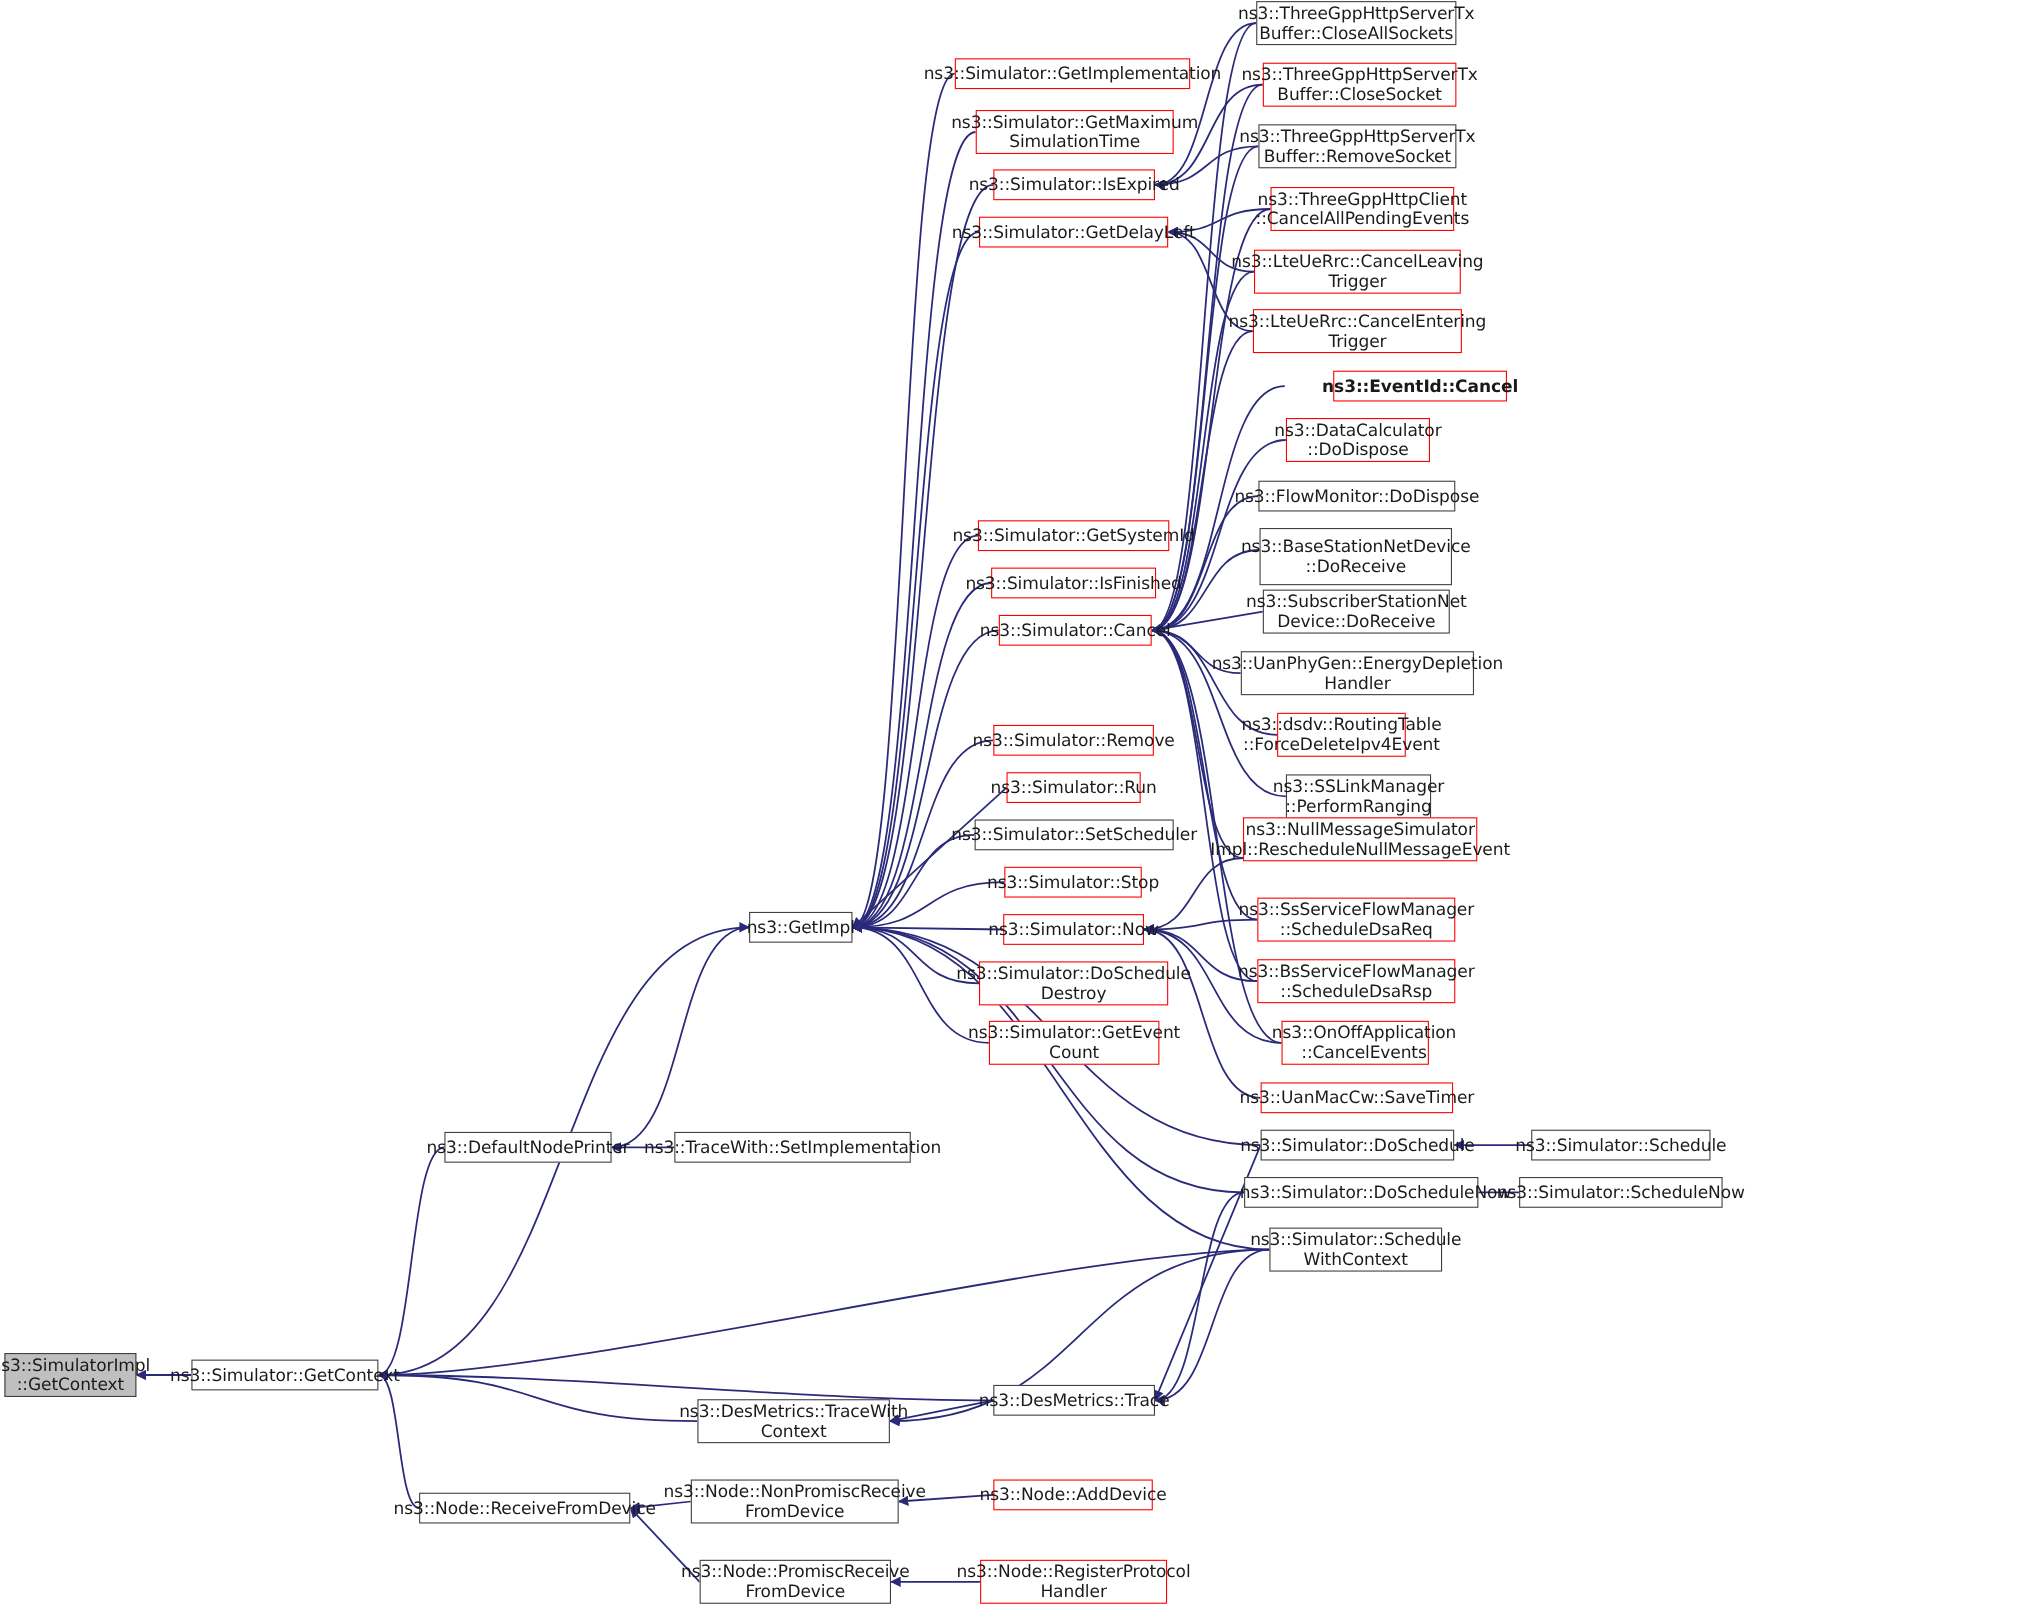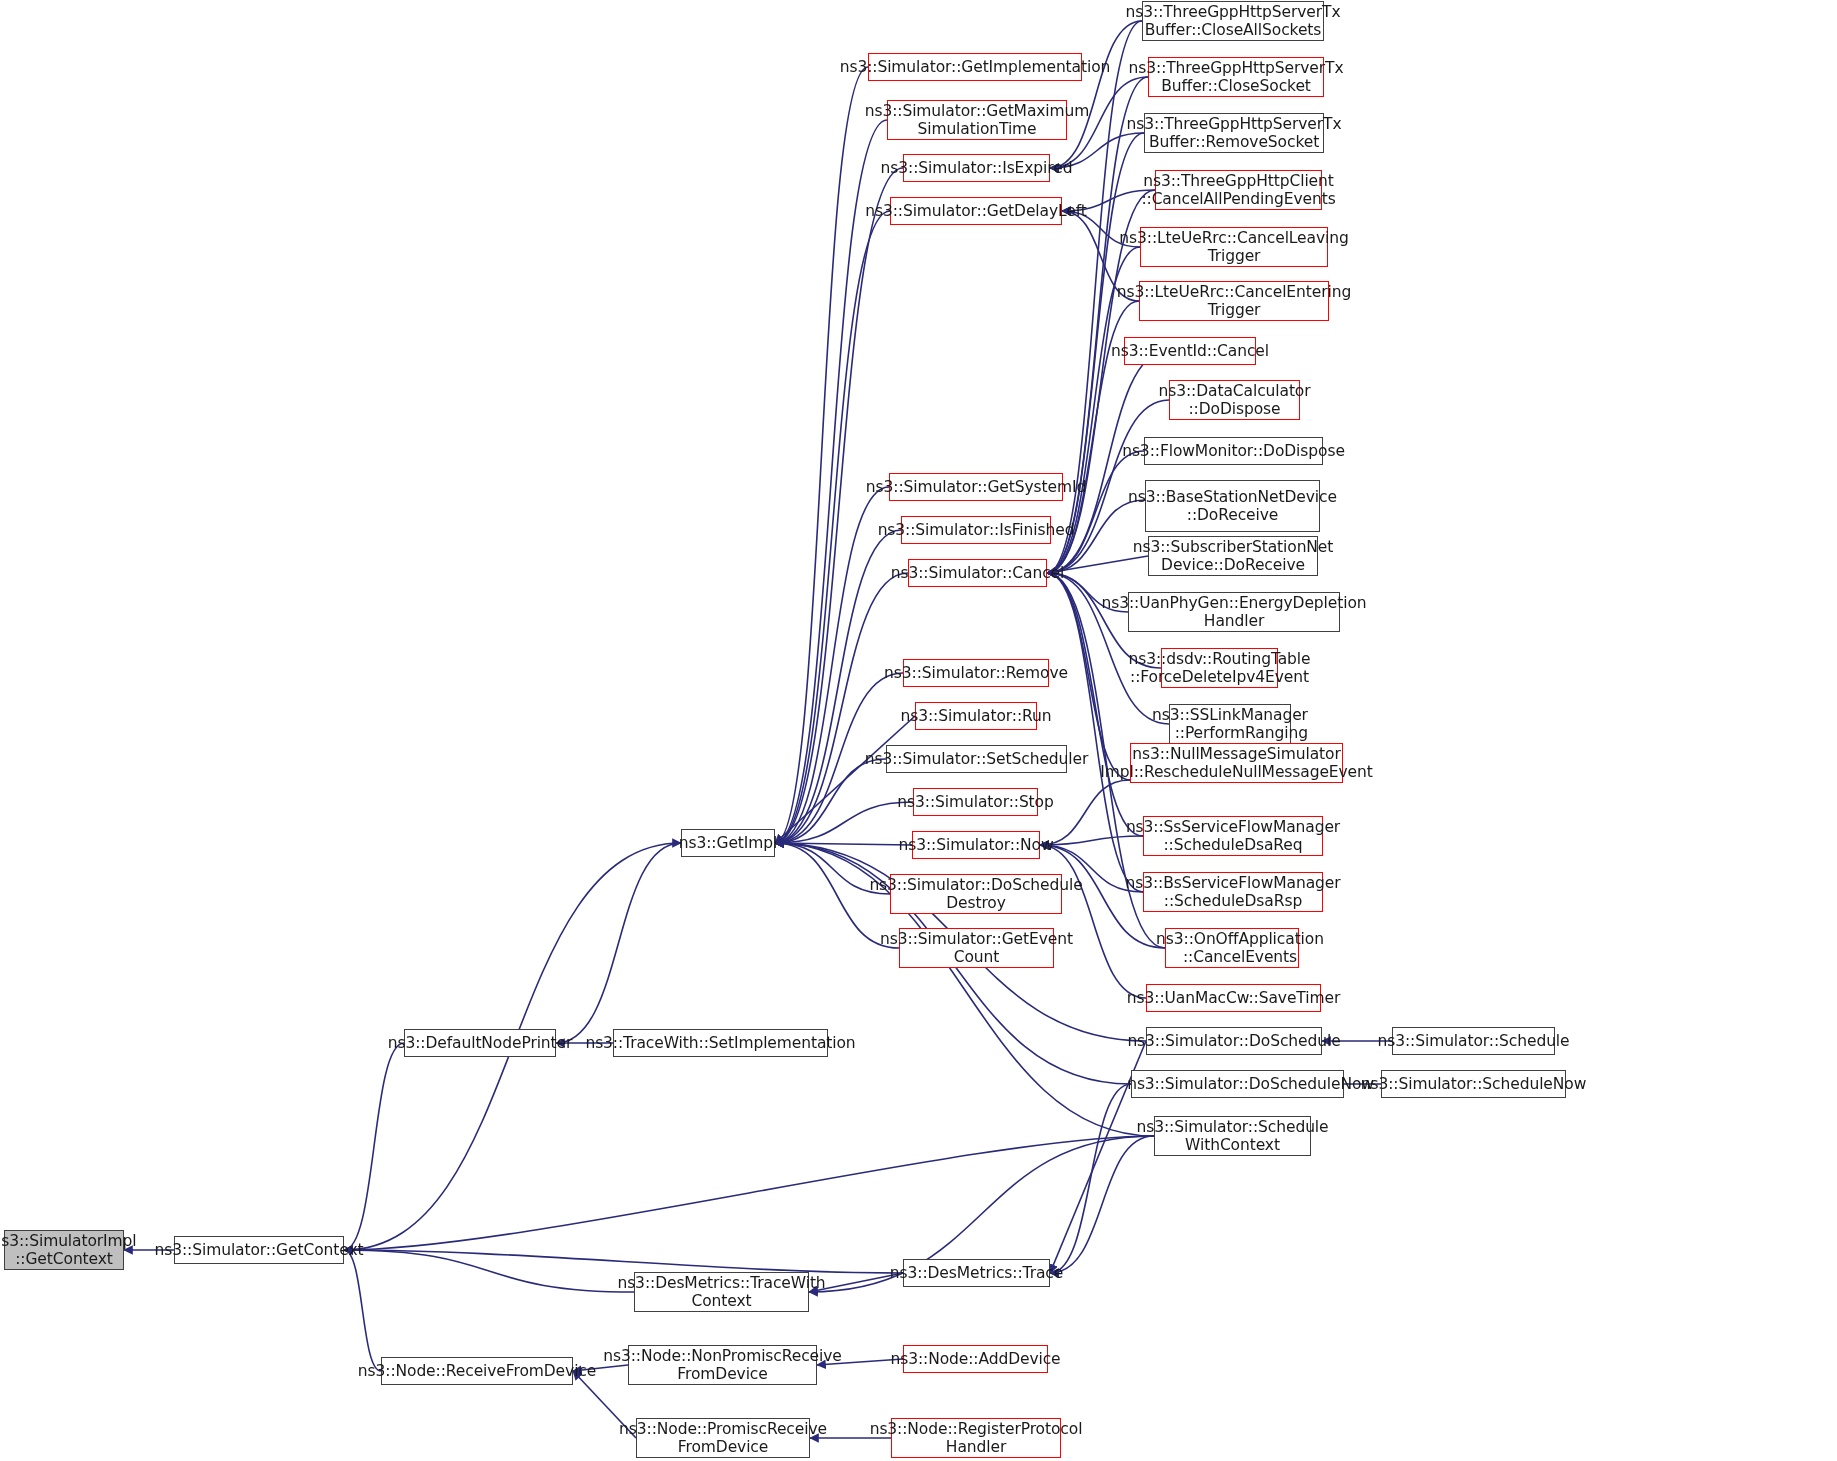--- a/index.html
+++ b/index.html
@@ -144,33 +144,33 @@
       <div class="node red" style="left: 1148px; top: 57px; width: 176px; height: 40px;">ns3::ThreeGppHttpServerTx
 Buffer::CloseSocket</div>
       <div class="node" style="left: 1144px; top: 113px; width: 180px; height: 40px;">ns3::ThreeGppHttpServerTx
 Buffer::RemoveSocket</div>
       <div class="node red" style="left: 1155px; top: 170px; width: 167px; height: 40px;">ns3::ThreeGppHttpClient
 ::CancelAllPendingEvents</div>
       <div class="node red" style="left: 1140px; top: 227px; width: 188px; height: 40px;">ns3::LteUeRrc::CancelLeaving
 Trigger</div>
       <div class="node red" style="left: 1139px; top: 281px; width: 190px; height: 40px;">ns3::LteUeRrc::CancelEntering
 Trigger</div>
-      <div class="node red" style="left: 1124px; top: 337px; width: 132px; height: 28px;">ns3::EventId::Cancel</div>
+      <div class="node red" style="left: 1212px; top: 337px; width: 158px; height: 28px; font-weight: bold;">ns3::EventId::Cancel</div>
       <div class="node red" style="left: 1169px; top: 380px; width: 131px; height: 40px;">ns3::DataCalculator
 ::DoDispose</div>
       <div class="node" style="left: 1144px; top: 437px; width: 179px; height: 28px;">ns3::FlowMonitor::DoDispose</div>
       <div class="node" style="left: 1145px; top: 480px; width: 175px; height: 52px;">ns3::BaseStationNetDevice
 ::DoReceive</div>
       <div class="node" style="left: 1148px; top: 536px; width: 170px; height: 40px;">ns3::SubscriberStationNet
 Device::DoReceive</div>
       <div class="node" style="left: 1128px; top: 592px; width: 212px; height: 40px;">ns3::UanPhyGen::EnergyDepletion
 Handler</div>
       <div class="node red" style="left: 1161px; top: 648px; width: 117px; height: 40px;">ns3::dsdv::RoutingTable
 ::ForceDeleteIpv4Event</div>
-      <div class="node" style="left: 1169px; top: 704px; width: 122px; height: 40px; text-align: right;">ns3::SSLinkManager
+      <div class="node" style="left: 1169px; top: 704px; width: 132px; height: 40px;">ns3::SSLinkManager
 ::PerformRanging</div>
       <div class="node red" style="left: 1130px; top: 743px; width: 213px; height: 40px;">ns3::NullMessageSimulator
 Impl::RescheduleNullMessageEvent</div>
       <div class="node red" style="left: 1143px; top: 816px; width: 180px; height: 40px;">ns3::SsServiceFlowManager
 ::ScheduleDsaReq</div>
       <div class="node red" style="left: 1143px; top: 872px; width: 180px; height: 40px;">ns3::BsServiceFlowManager
 ::ScheduleDsaRsp</div>
       <div class="node red" style="left: 1165px; top: 928px; width: 134px; height: 40px; padding-left: 20px;">ns3::OnOffApplication
 ::CancelEvents</div>
       <div class="node red" style="left: 1146px; top: 984px; width: 175px; height: 28px;">ns3::UanMacCw::SaveTimer</div>

